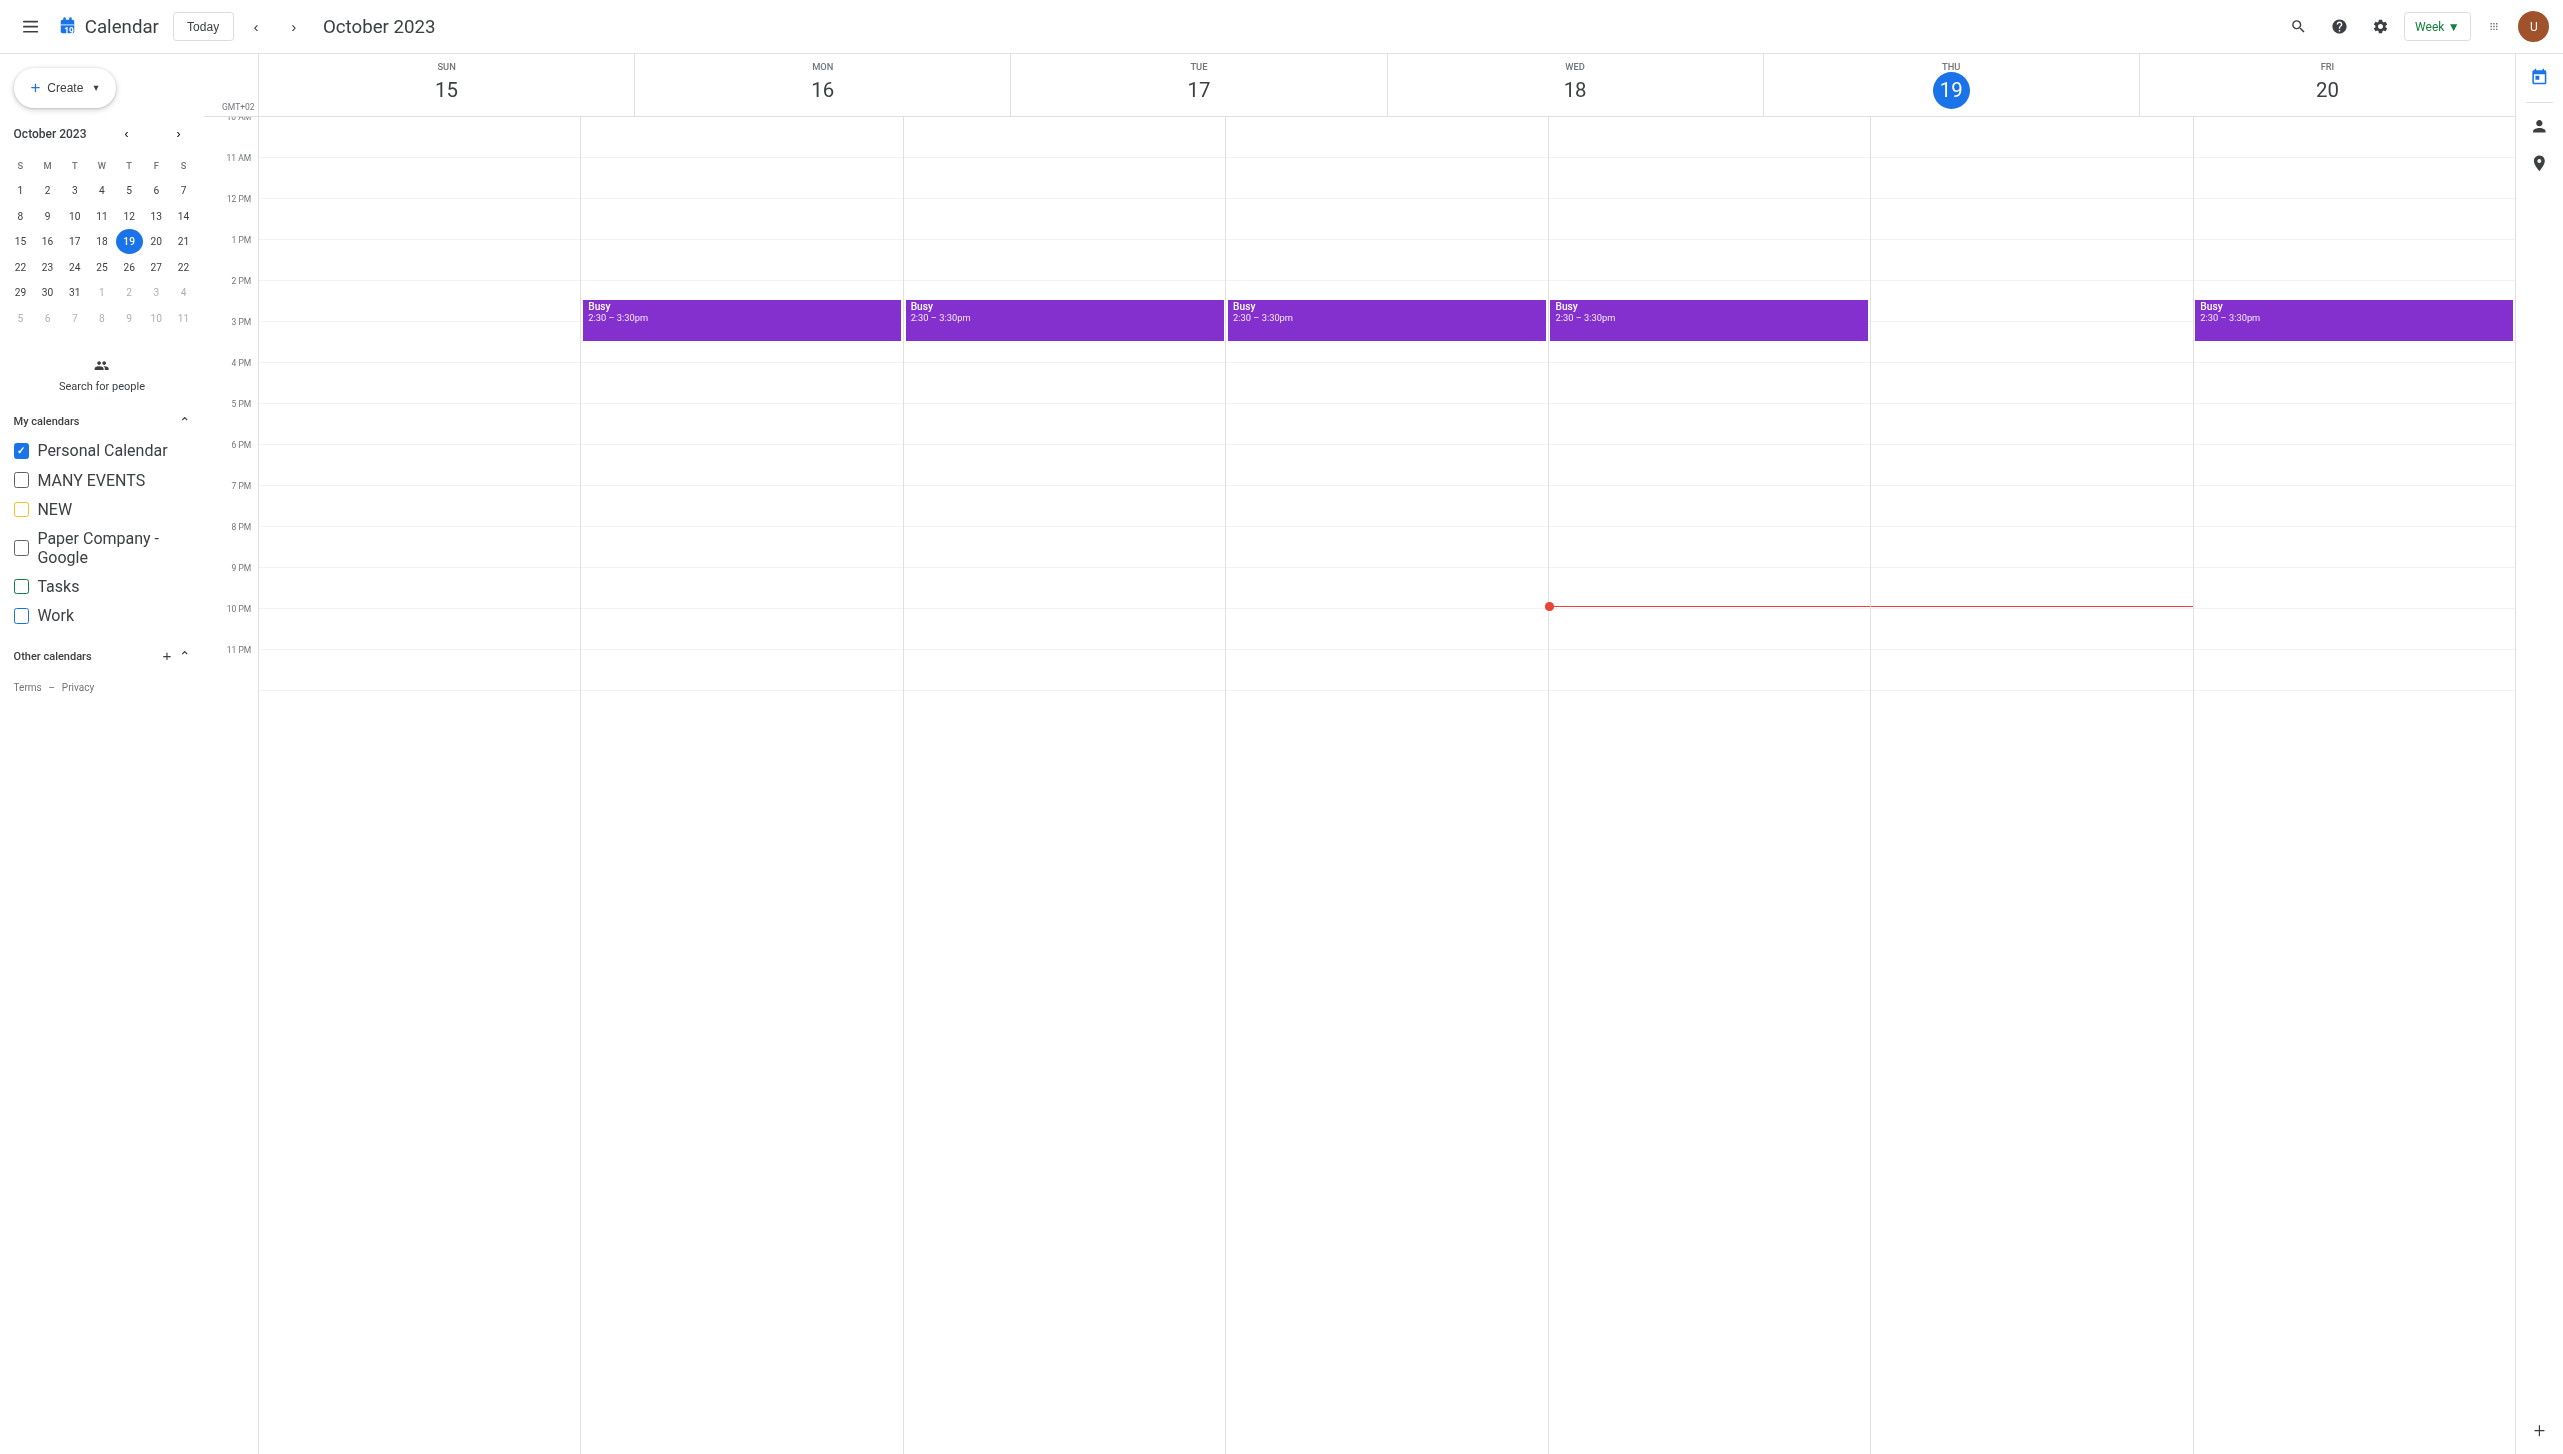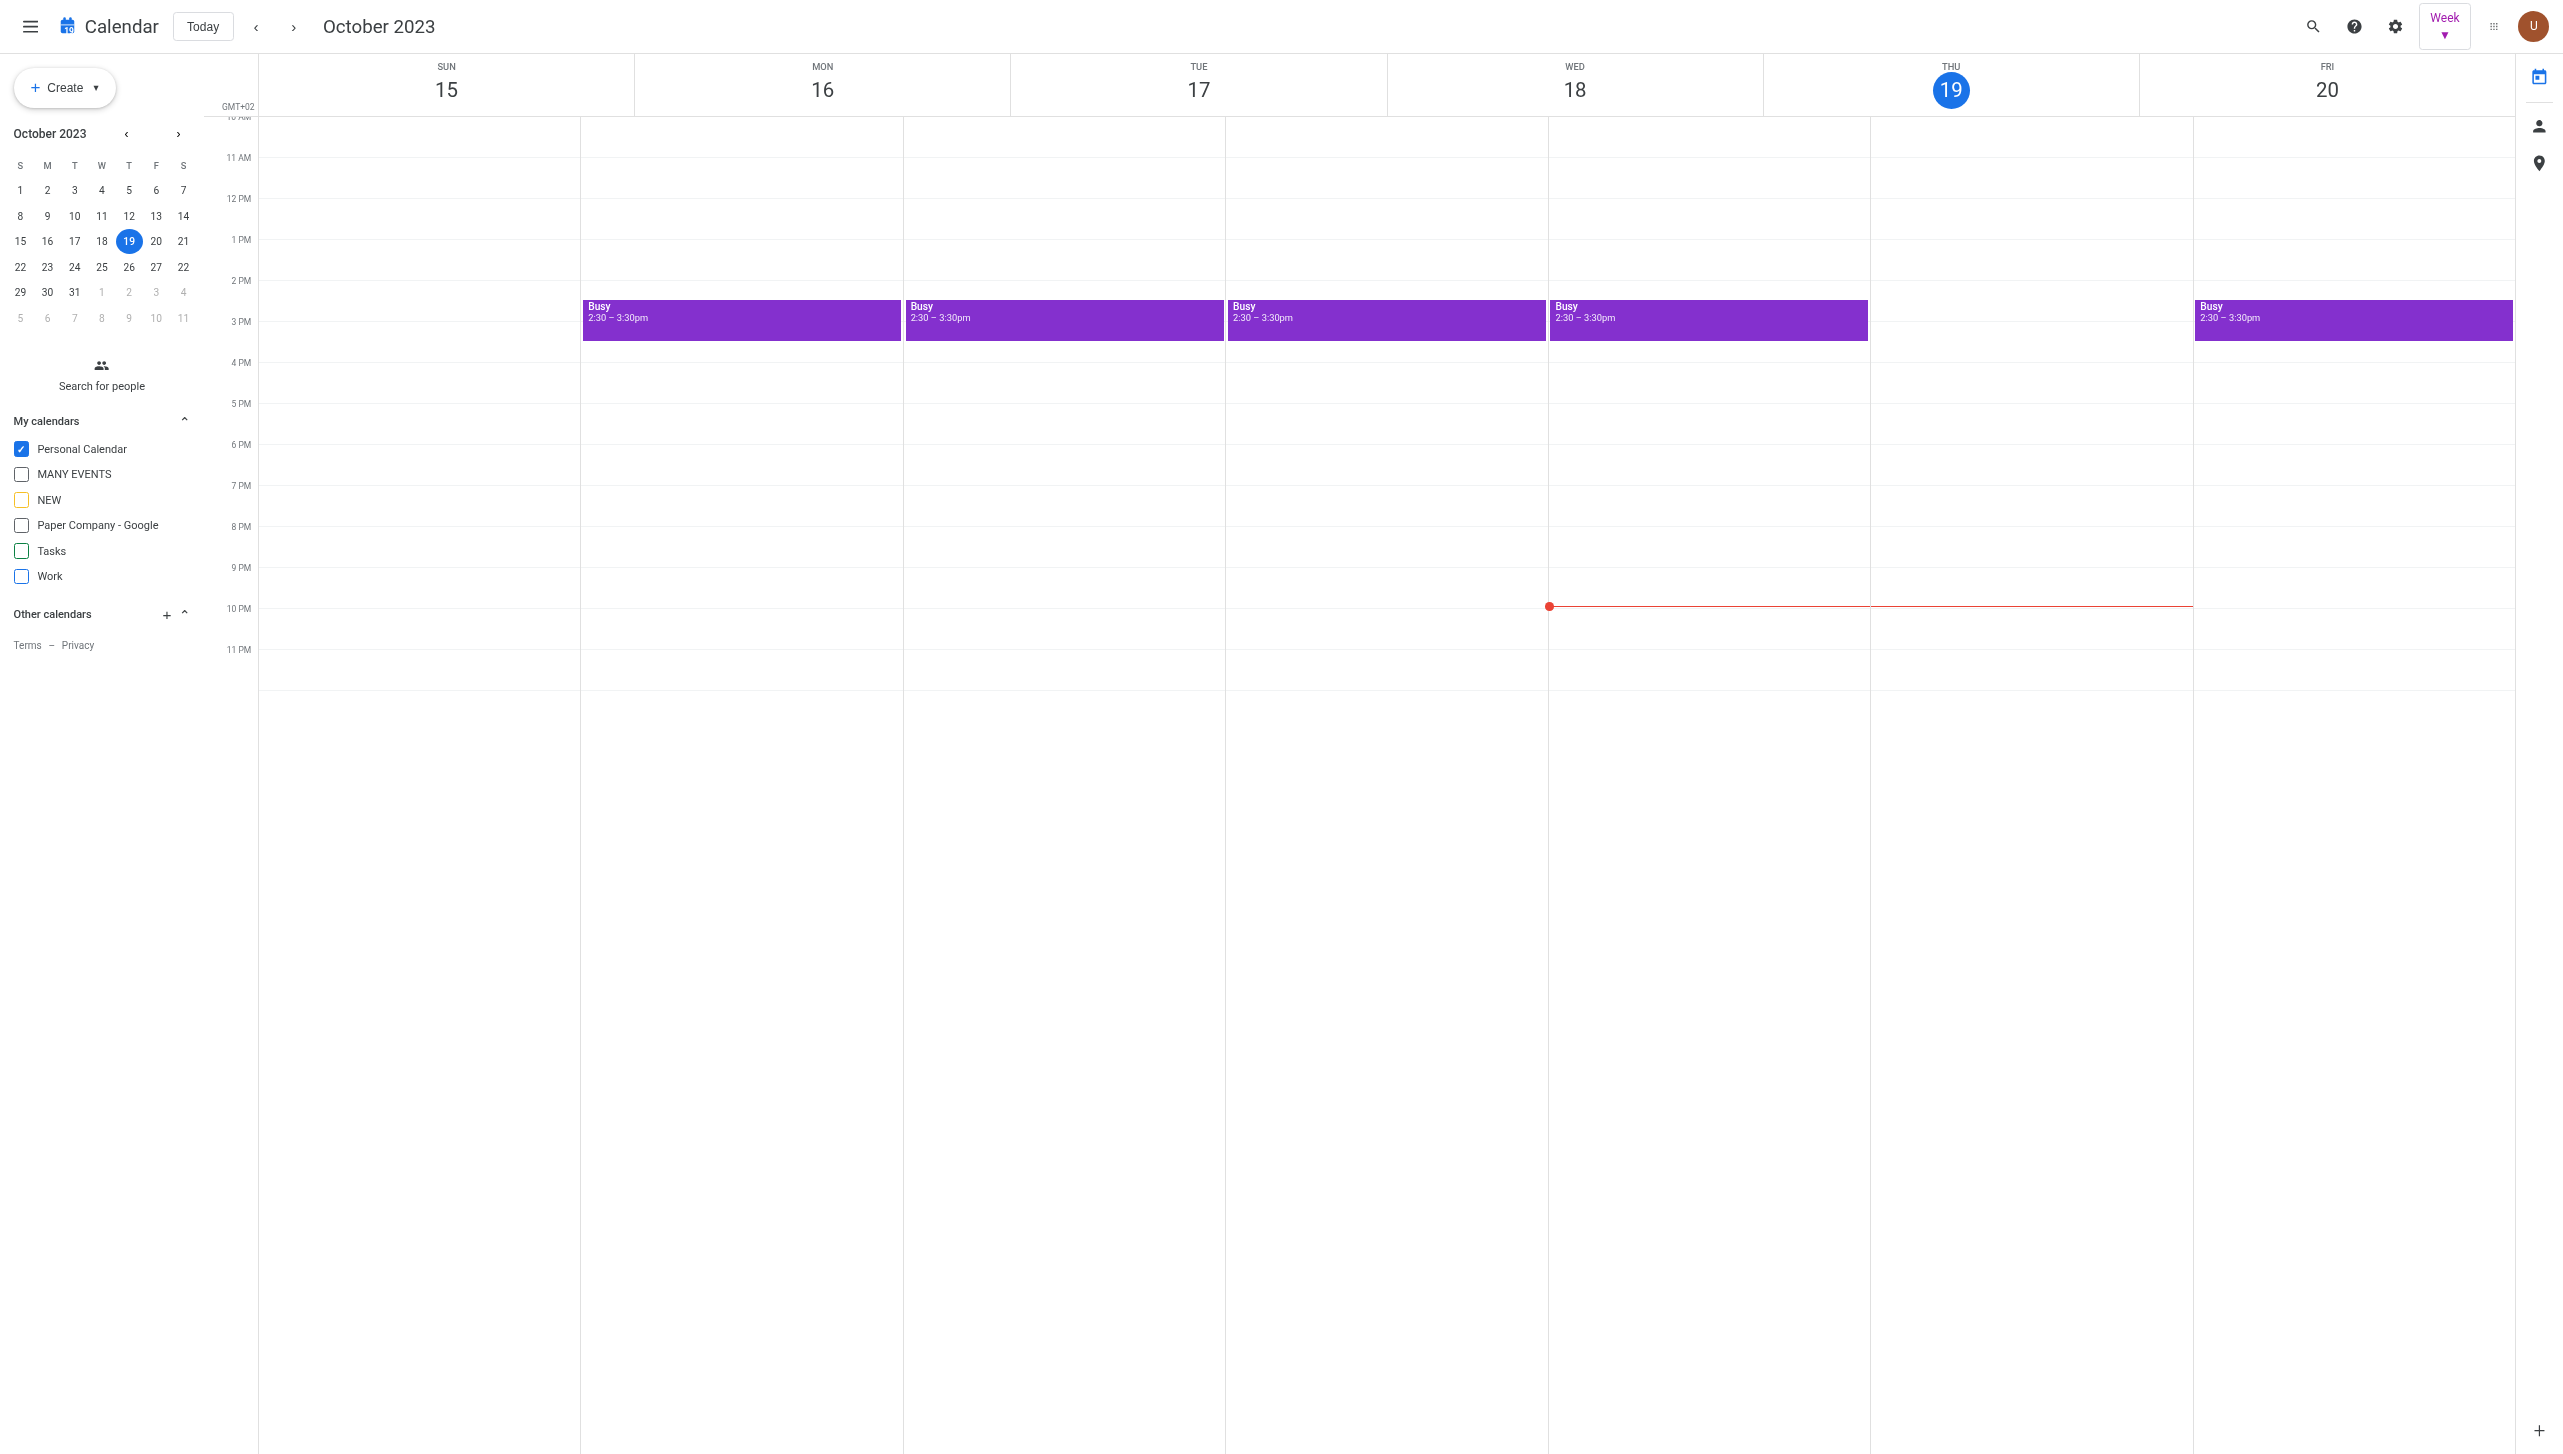--- a/index.html
+++ b/index.html
@@ -12,21 +12,21 @@
     }
     .hamburger-btn { width: 34px; height: 34px; display: flex; align-items: center; justify-content: center; border-radius: 50%; cursor: pointer; border: none; background: none; }
     .google-logo { display: flex; align-items: center; gap: 3.4px; margin-right: 6.8px; }
     .google-logo .logo-icon { width: 27px; height: 27px; }
     .google-logo .logo-text { font-size: 18.7px; color: #3c4043; font-weight: 400; }
     .today-btn { border: 0.8px solid #dadce0; border-radius: 3.4px; padding: 6.8px 13.6px; cursor: pointer; font-size: 12px; background: #fff; color: #3c4043; }
     .nav-btn { width: 31px; height: 31px; border-radius: 50%; border: none; background: none; cursor: pointer; display: flex; align-items: center; justify-content: center; font-size: 15.3px; color: #3c4043; }
     .month-title { font-size: 18.7px; font-weight: 400; color: #3c4043; margin: 0 6.8px; flex: 1; }
     .top-right { display: flex; align-items: center; gap: 6.8px; }
     .icon-btn { width: 34px; height: 34px; border-radius: 50%; border: none; background: none; cursor: pointer; display: flex; align-items: center; justify-content: center; font-size: 15.3px; color: #3c4043; }
-    .week-select { border: 0.8px solid #dadce0; border-radius: 3.4px; padding: 6.8px 10.2px; font-size: 12px; cursor: pointer; background: #fff; color: #a21caf; display: flex; align-items: center; gap: 3.4px; flex-direction: column; }
+    .week-select { border: 0.8px solid #dadce0; border-radius: 3.4px; padding: 6.8px 10.2px; font-size: 12px; cursor: pointer; background: #fff; color: #15803d; display: flex; align-items: center; gap: 3.4px; }
     .avatar { width: 31px; height: 31px; border-radius: 50%; background: #a0522d; display: flex; align-items: center; justify-content: center; color: #fff; font-size: 12px; cursor: pointer; overflow: hidden; }
 
     
     .main-layout { display: flex; height: calc(100vh - 54px); }
 
     
     .sidebar {
       width: 204px; min-width: 204px; padding: 6.8px 0;
       overflow-y: auto; border-right: none;
     }
@@ -55,21 +55,21 @@
     
     .search-people { display: flex; align-items: center; gap: 6.8px; margin: 6.8px 13.6px; padding: 6.8px 10.2px; border-radius: 20.4px; cursor: pointer; flex-direction: column; }
     .search-people-text { font-size: 11px; color: #3c4043; }
 
     
     .cal-section { margin-top: 6.8px; }
     .cal-section-header { display: flex; align-items: center; padding: 6.8px 13.6px; cursor: pointer; }
     .cal-section-title { font-size: 11px; font-weight: 500; color: #3c4043; flex: 1; }
     .cal-section-toggle { font-size: 13.6px; color: #3c4043; }
     .cal-item { display: flex; align-items: center; gap: 8.5px; padding: 5.1px 13.6px; cursor: pointer; }
-    .cal-item-label { font-size: 11px; color: #3c4043; }
+    .cal-item-label { font-size: 16px; color: #3c4043; }
 
     
     .right-sidebar { width: 48px; border-left: 0.8px solid #e0e0e0; display: flex; flex-direction: column; align-items: center; padding: 6.8px 0; gap: 3.4px; }
     .right-icon { width: 34px; height: 34px; border-radius: 50%; display: flex; align-items: center; justify-content: center; cursor: pointer; font-size: 17px; color: #3c4043; }
     .right-icon.active { color: #1a73e8; }
     .right-icon-divider { width: 27px; border-top: 0.8px solid #e0e0e0; margin: 3.4px 0; }
 
     
     .cal-view { flex: 1; overflow: hidden; display: flex; flex-direction: column; }
     .cal-header-row { display: flex; border-bottom: 0.8px solid #e0e0e0; }

